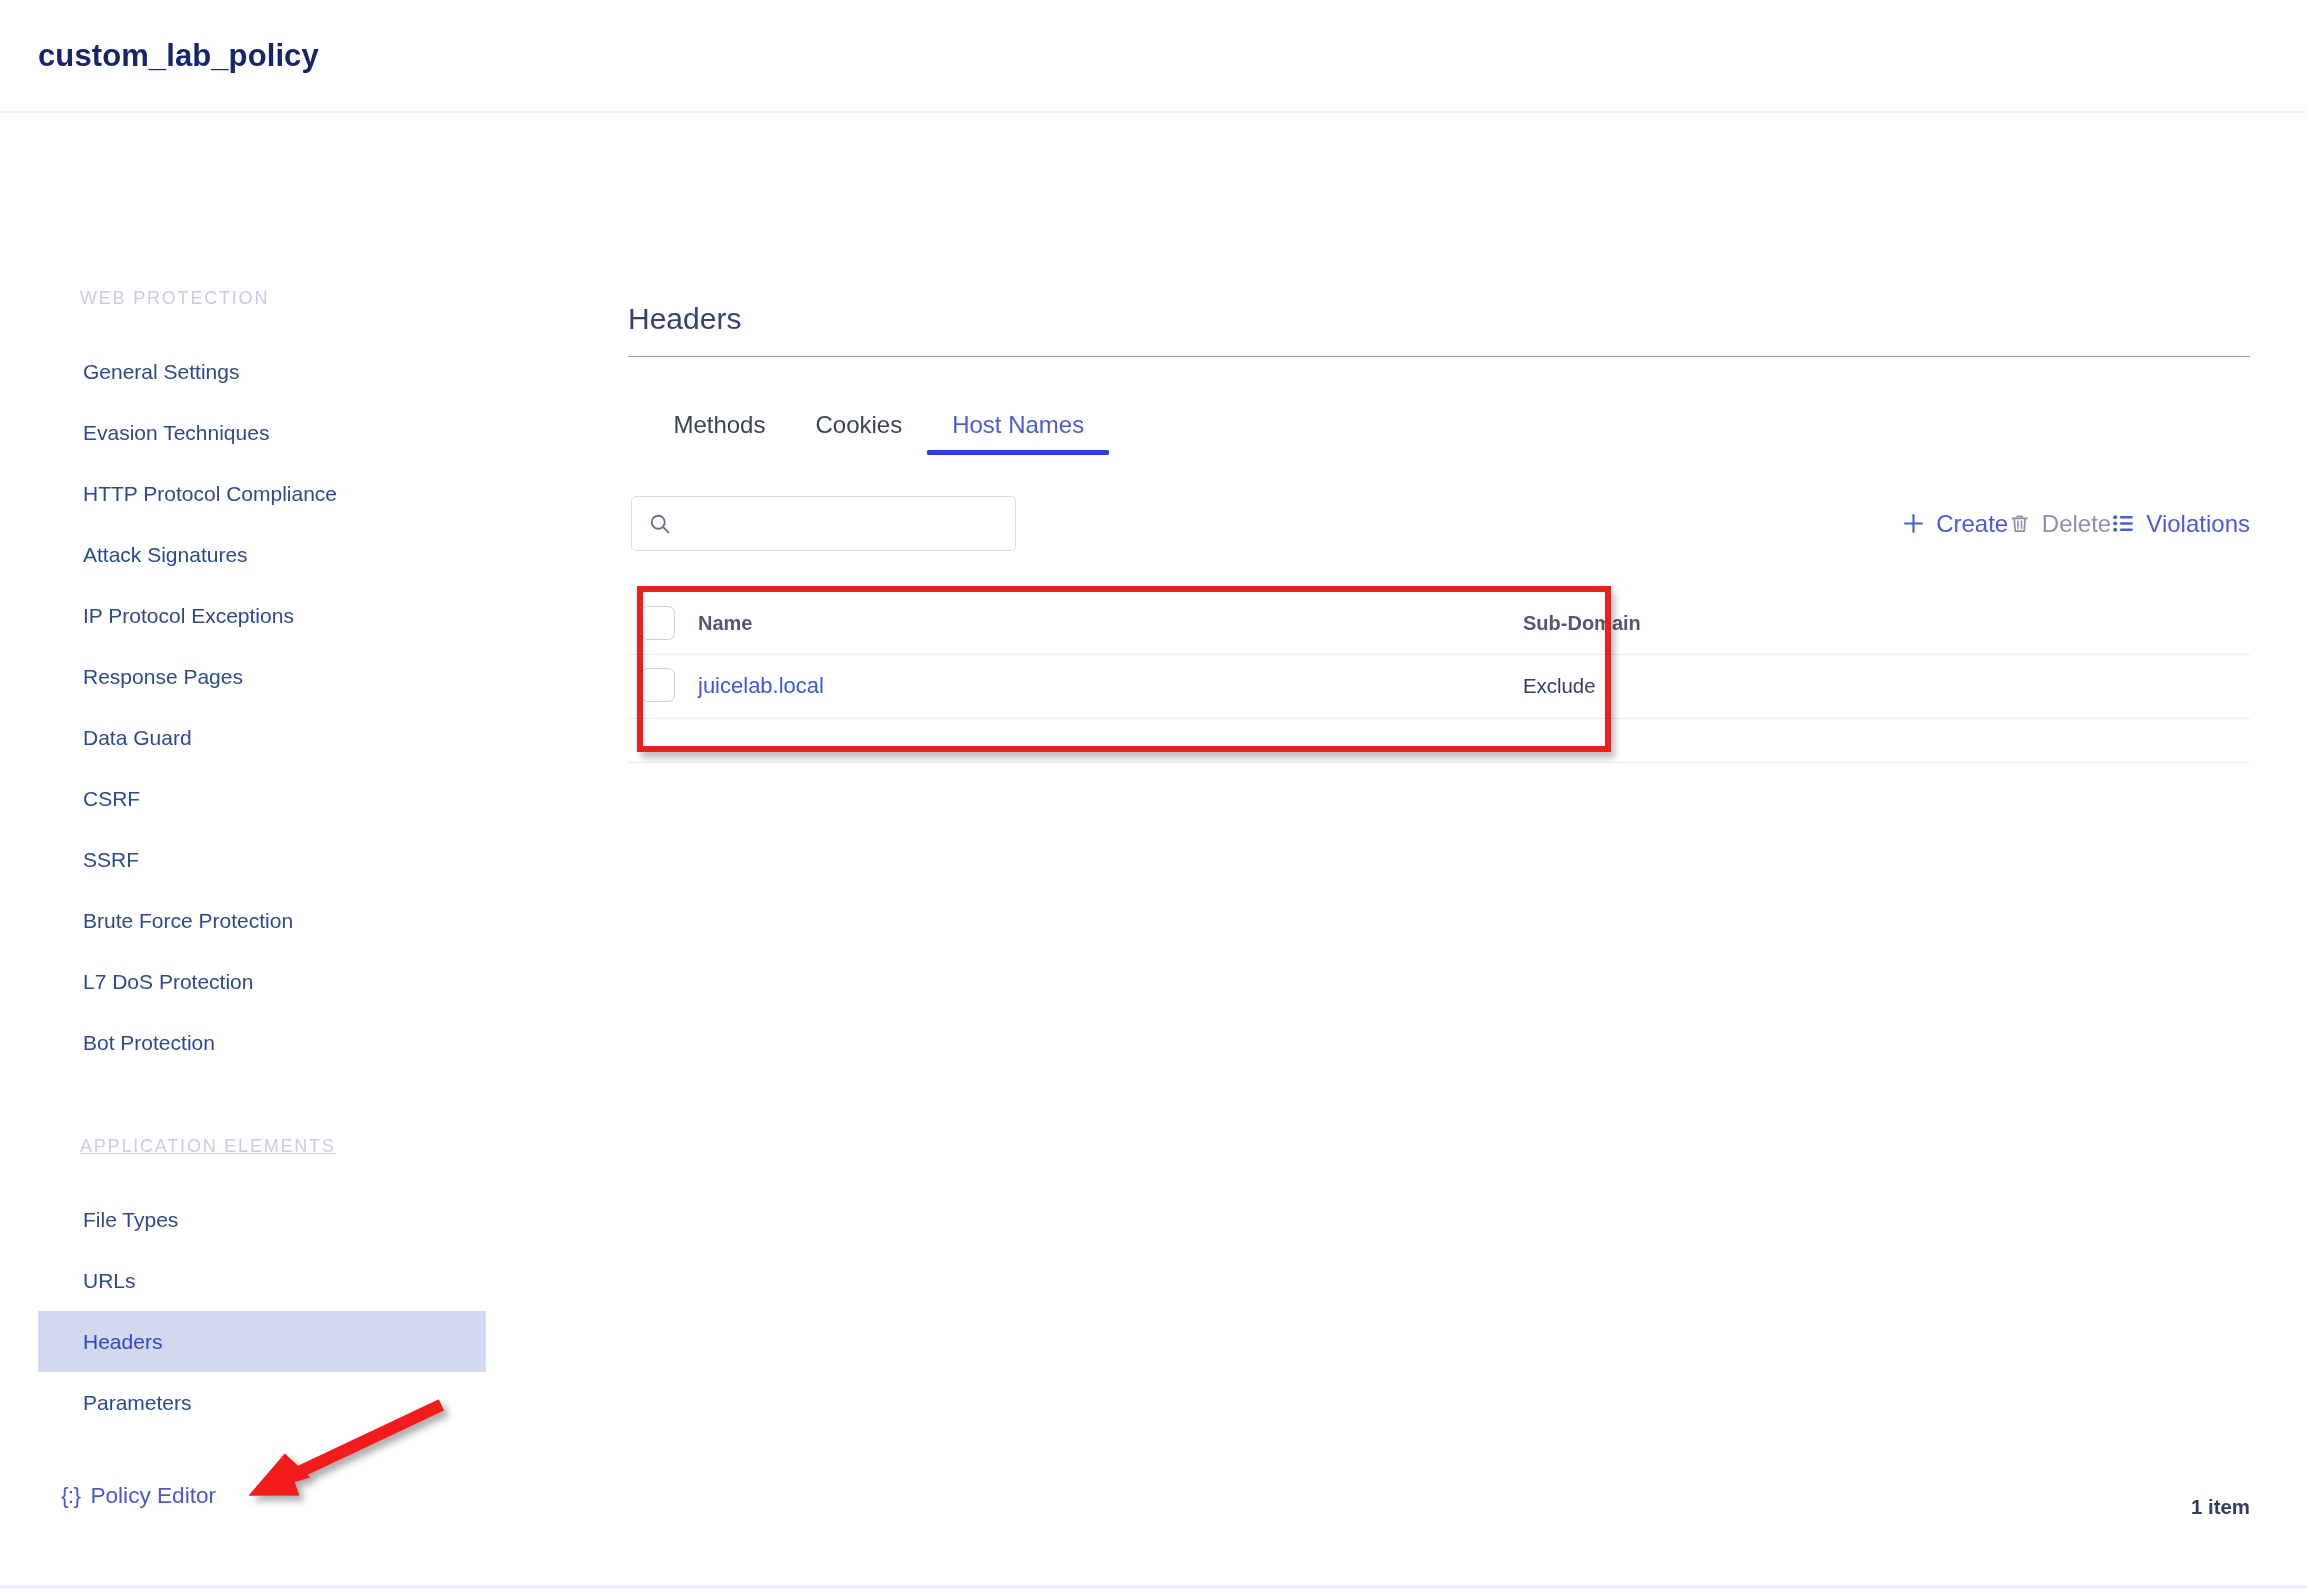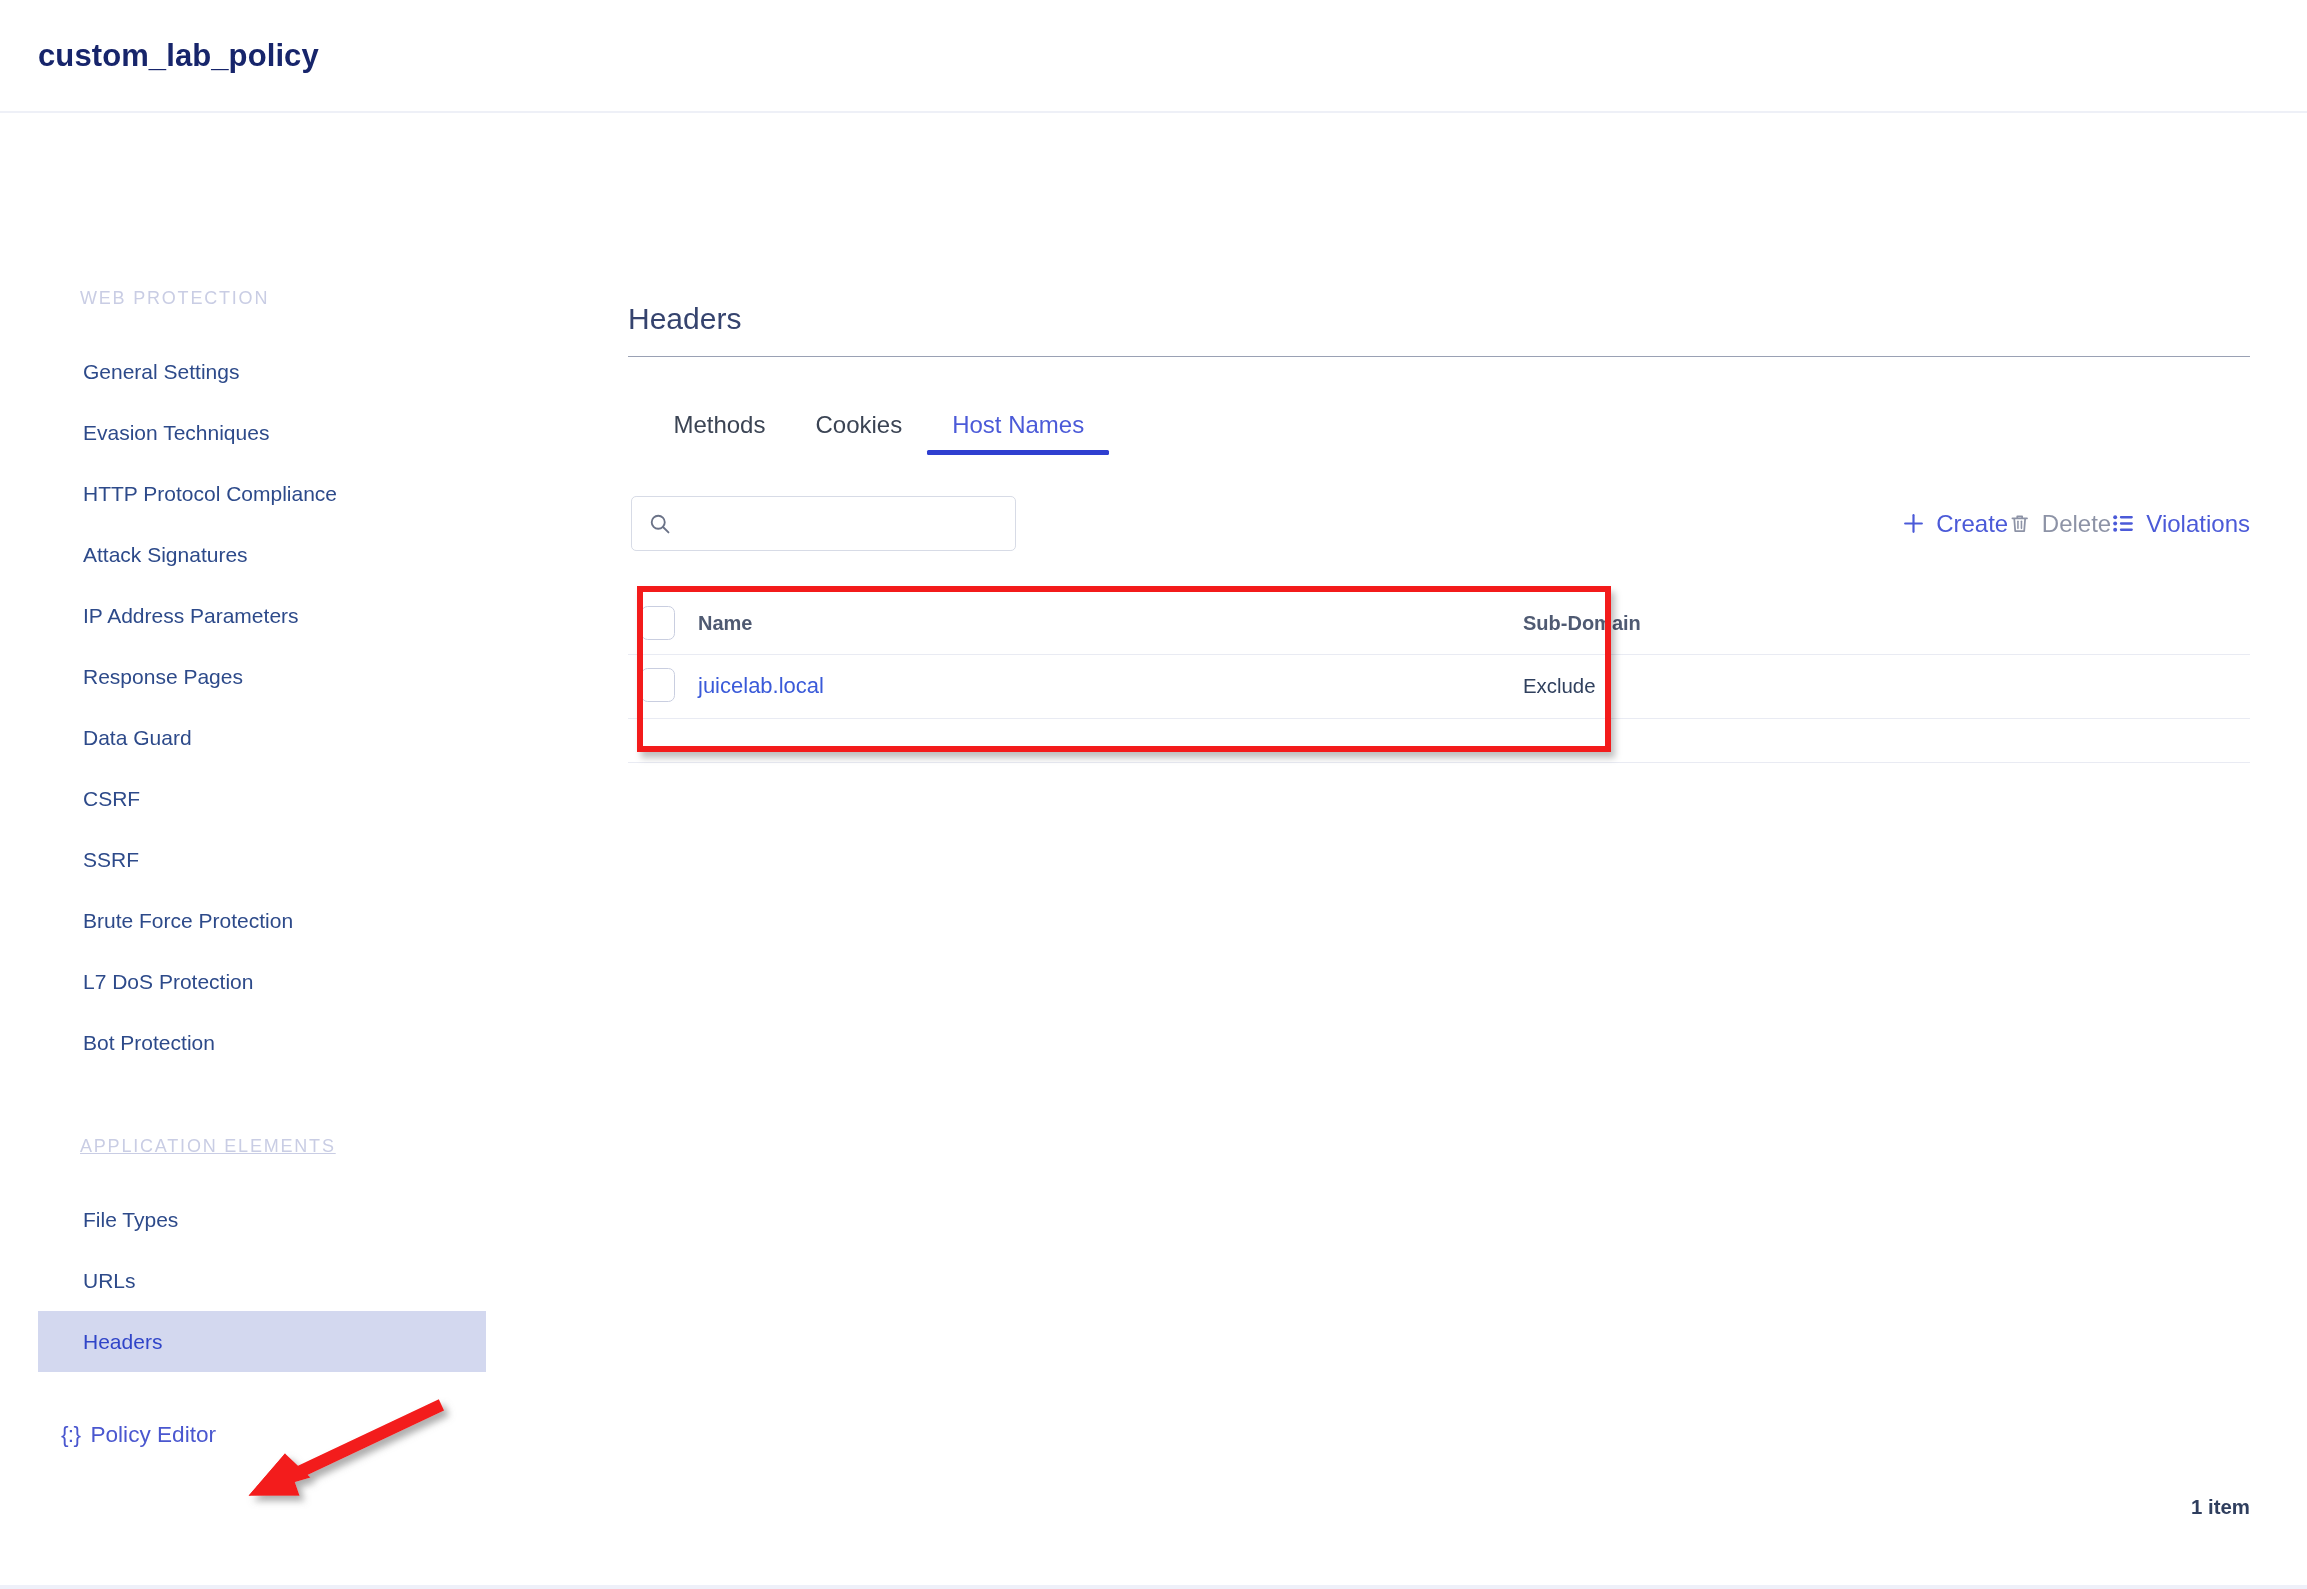--- a/index.html
+++ b/index.html
@@ -302,21 +302,21 @@
     <div class="nav-item">
       <span>Evasion Techniques</span>
     </div>
     <div class="nav-item">
       <span>HTTP Protocol Compliance</span>
     </div>
     <div class="nav-item">
       <span>Attack Signatures</span>
     </div>
     <div class="nav-item">
-      <span>IP Address Parameters</span>
+      <span>IP Protocol Exceptions</span>
     </div>
     <div class="nav-item">
       <span>Response Pages</span>
     </div>
     <div class="nav-item">
       <span>Data Guard</span>
     </div>
     <div class="nav-item">
       <span>CSRF</span>
     </div>
@@ -336,20 +336,23 @@
     <div class="nav-section-title second">APPLICATION ELEMENTS</div>
 
     <div class="nav-item">
       <span>File Types</span>
     </div>
     <div class="nav-item">
       <span>URLs</span>
     </div>
     <div class="nav-item active">
       <span>Headers</span>
+    </div>
+    <div class="nav-item">
+      <span>Parameters</span>
     </div>
 
     <div class="policy-editor">
       <span class="brace-icon">{:}</span>
       <span>Policy Editor</span>
     </div>
 
     <svg class="arrow-annot" viewBox="0 0 300 180" xmlns="http://www.w3.org/2000/svg">
       <defs>
         <filter id="arrShadow" x="-40%" y="-40%" width="190%" height="190%">

